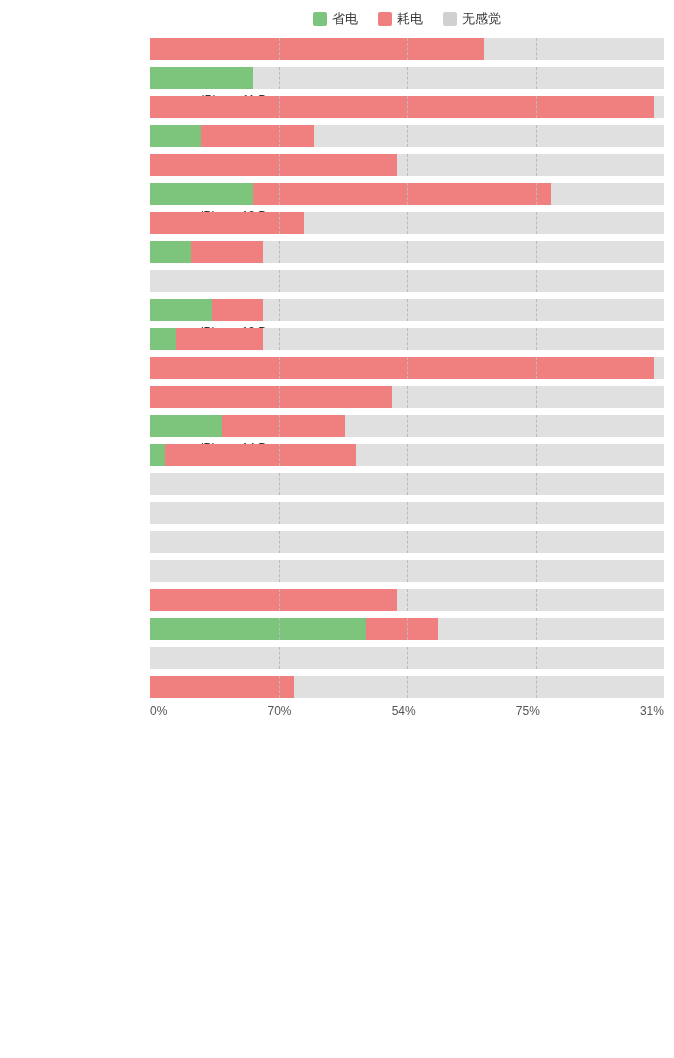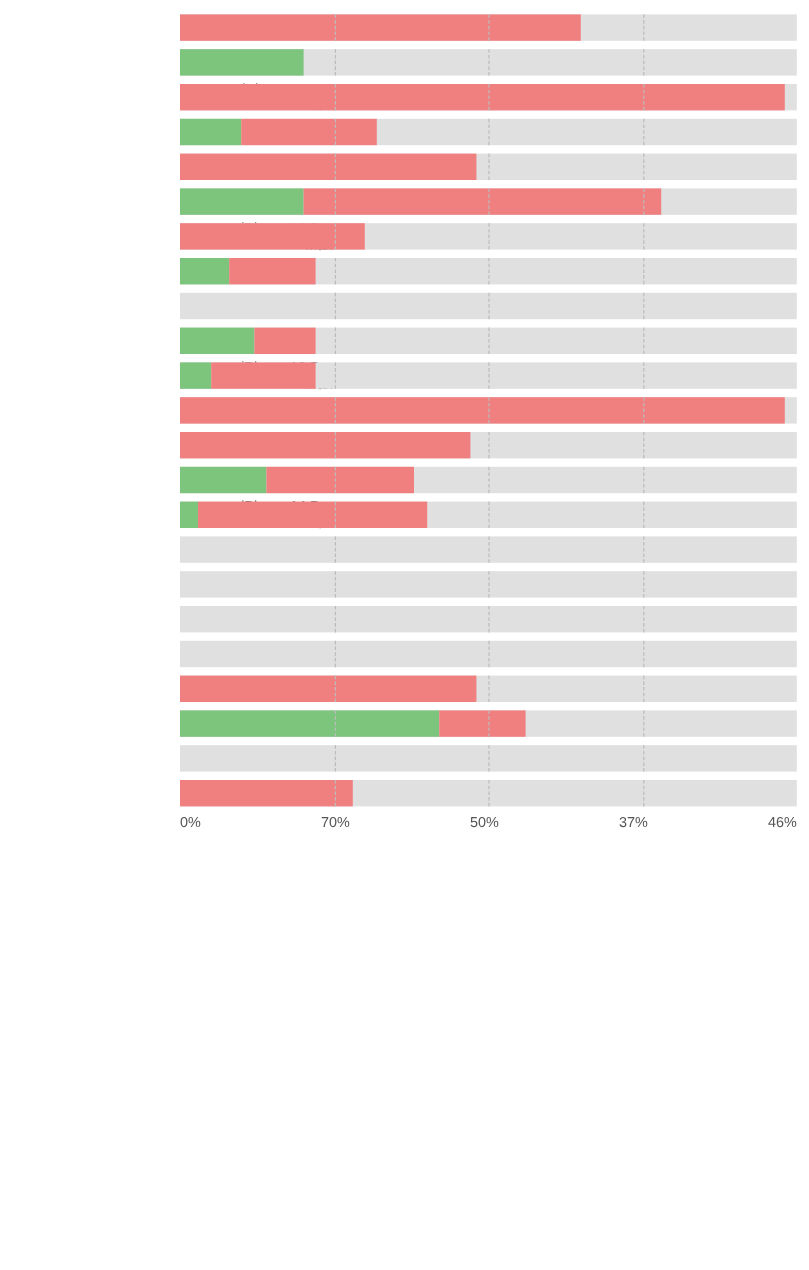--- a/index.html
+++ b/index.html
@@ -89,20 +89,34 @@
       align-items: center;
       margin-bottom: 3px;
       min-height: 26px;
     }
   </style>
 </head>
 <body>
 
 <div class="chart-container">
 
+  <div class="legend">
+    <div class="legend-item">
+      <div class="legend-dot" style="background:#7dc47d;"></div>
+      <span>省电</span>
+    </div>
+    <div class="legend-item">
+      <div class="legend-dot" style="background:#f08080;"></div>
+      <span>耗电</span>
+    </div>
+    <div class="legend-item">
+      <div class="legend-dot" style="background:#d0d0d0;"></div>
+      <span>无感觉</span>
+    </div>
+  </div>
 
   <div class="bar-chart">
     <div class="bars-wrapper" id="bars-wrapper">
 
     <div class="row-wrapper">
           <div class="bar-label">iPhone 11</div>
           <div class="bar-track">
             <div class="grid-line" style="left: 25%;"></div>
             <div class="grid-line" style="left: 50%;"></div>
             <div class="grid-line" style="left: 75%;"></div>
@@ -308,18 +322,18 @@
             <div class="grid-line" style="left: 50%;"></div>
             <div class="grid-line" style="left: 75%;"></div>
             <div class="bar-segment pink" style="width: 28%;"></div>
           </div>
         </div>
       </div>
 
     <div class="x-axis">
       <span>0%</span>
       <span>70%</span>
-      <span>50%</span>
-      <span>37%</span>
-      <span>46%</span>
+      <span>54%</span>
+      <span>75%</span>
+      <span>31%</span>
     </div>
   </div>
 </div>
 
 </body></html>

